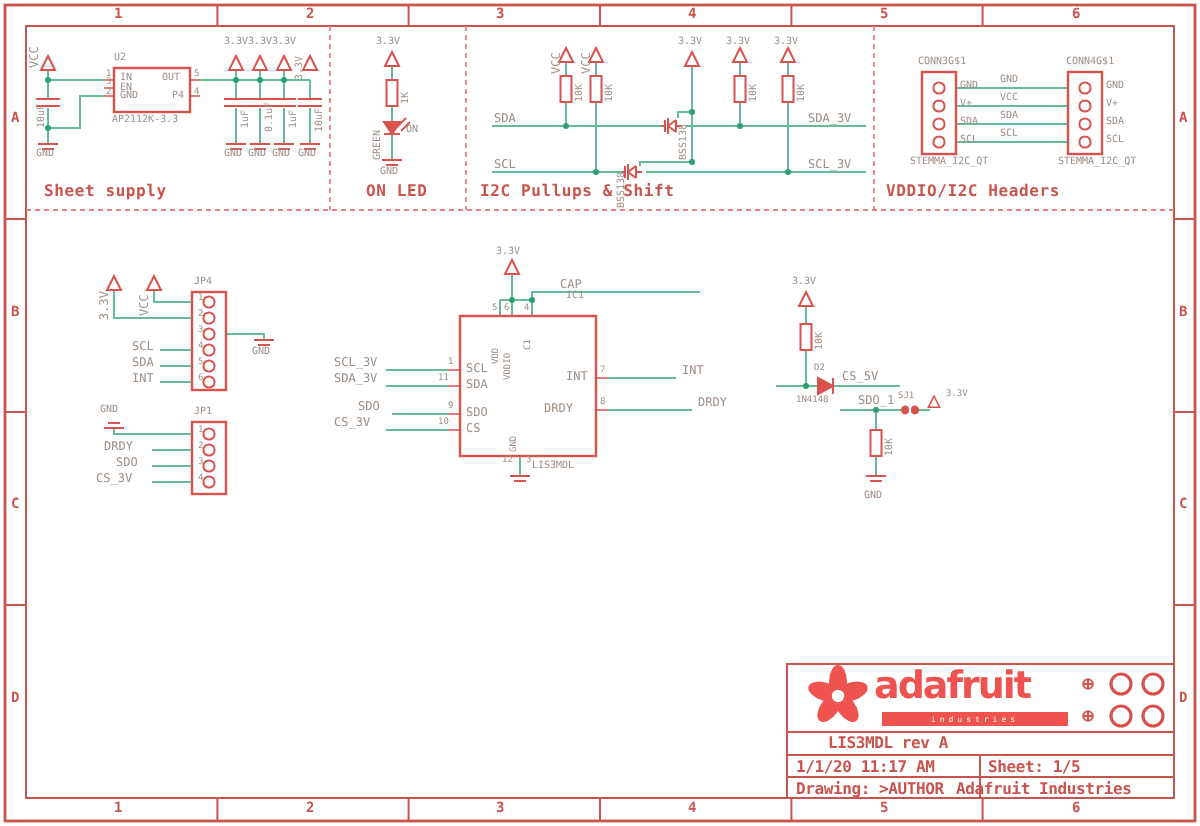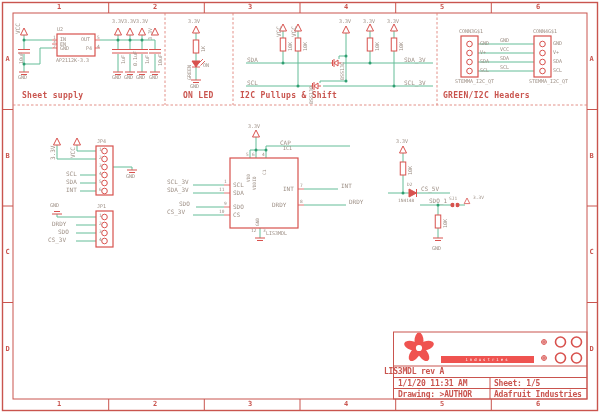--- a/index.html
+++ b/index.html
@@ -218,21 +218,21 @@
       <use href="#fid" transform="translate(544,358)" stroke-width="1"></use>
       <use href="#hole" transform="translate(560.5,358)"></use>
       <use href="#hole" transform="translate(576.5,358)"></use>
     </g>
   </svg>
 
   <div id="labels">
       <span class="lbl sec" style="left: 22px; top: 92px;">Sheet supply</span>
       <span class="lbl sec" style="left: 183px; top: 92px;">ON LED</span>
       <span class="lbl sec" style="left: 240px; top: 92px;">I2C Pullups &amp; Shift</span>
-      <span class="lbl sec" style="left: 443px; top: 92px;">GREEN/I2C Headers</span>
+      <span class="lbl sec" style="left: 443px; top: 92px;">VDDIO/I2C Headers</span>
       <span class="lbl sm v" style="left: 15px; top: 34px;">VCC</span>
       <span class="lbl smt v" style="left: 19px; top: 64px;">10uF</span>
       <span class="lbl smt" style="left: 18px; top: 75px;">GND</span>
       <span class="lbl smt" style="left: 57px; top: 27px;">U2</span>
       <span class="lbl smt" style="left: 60px; top: 37px;">IN</span>
       <span class="lbl smt" style="left: 60px; top: 41.5px;">EN</span>
       <span class="lbl smt" style="left: 60px; top: 46px;">GND</span>
       <span class="lbl smt" style="left: 81px; top: 37px;">OUT</span>
       <span class="lbl smt" style="left: 86px; top: 46px;">P4</span>
       <span class="lbl pn" style="left: 53px; top: 35.5px;">1</span>
@@ -369,19 +369,20 @@
       <span class="lbl num" style="left: 5.5px; top: 56px;">A</span>
       <span class="lbl num" style="left: 589.5px; top: 56px;">A</span>
       <span class="lbl num" style="left: 5.5px; top: 153px;">B</span>
       <span class="lbl num" style="left: 589.5px; top: 153px;">B</span>
       <span class="lbl num" style="left: 5.5px; top: 249px;">C</span>
       <span class="lbl num" style="left: 589.5px; top: 249px;">C</span>
       <span class="lbl num" style="left: 5.5px; top: 346px;">D</span>
       <span class="lbl num" style="left: 589.5px; top: 346px;">D</span>
     </div>
 
+  <span id="logo-text">adafruit</span>
   <span id="logo-strip">industries</span>
-  <span class="tb" style="left:384px;top:368px">LIS3MDL rev A</span>
-  <span class="tb" style="left:398px;top:380px">1/1/20 11:31 AM</span>
+  <span class="tb" style="left:414px;top:368px">LIS3MDL rev A</span>
+  <span class="tb" style="left:398px;top:380px">1/1/20 11:17 AM</span>
   <span class="tb" style="left:494px;top:380px">Sheet: 1/5</span>
   <span class="tb" style="left:398px;top:391px">Drawing: &gt;AUTHOR</span>
-  <span class="tb" style="left:494px;top:391px">Adafruit Industries</span>
+  <span class="tb" style="left:478px;top:391px">Adafruit Industries</span>
 </div>
 
 </body></html>

